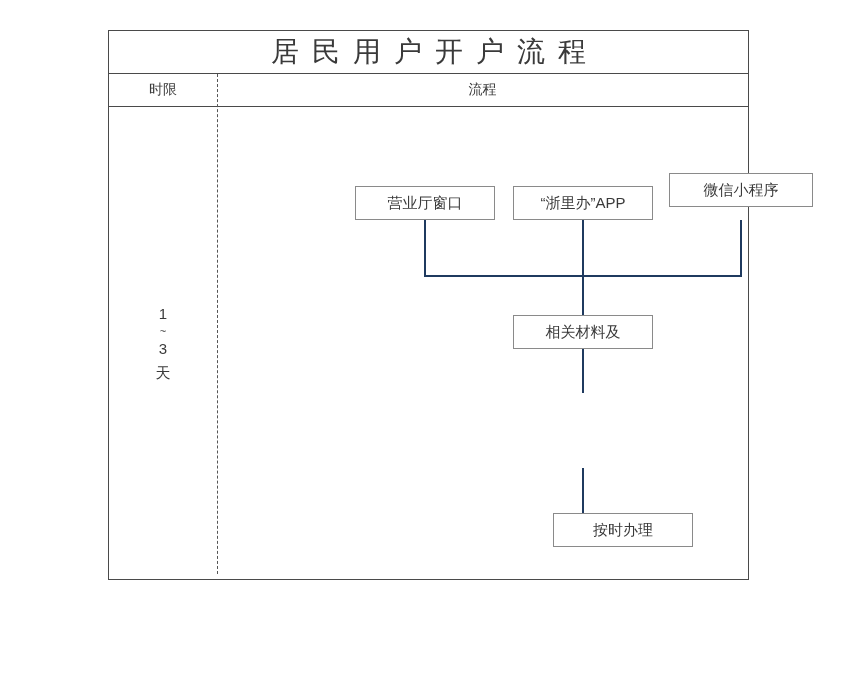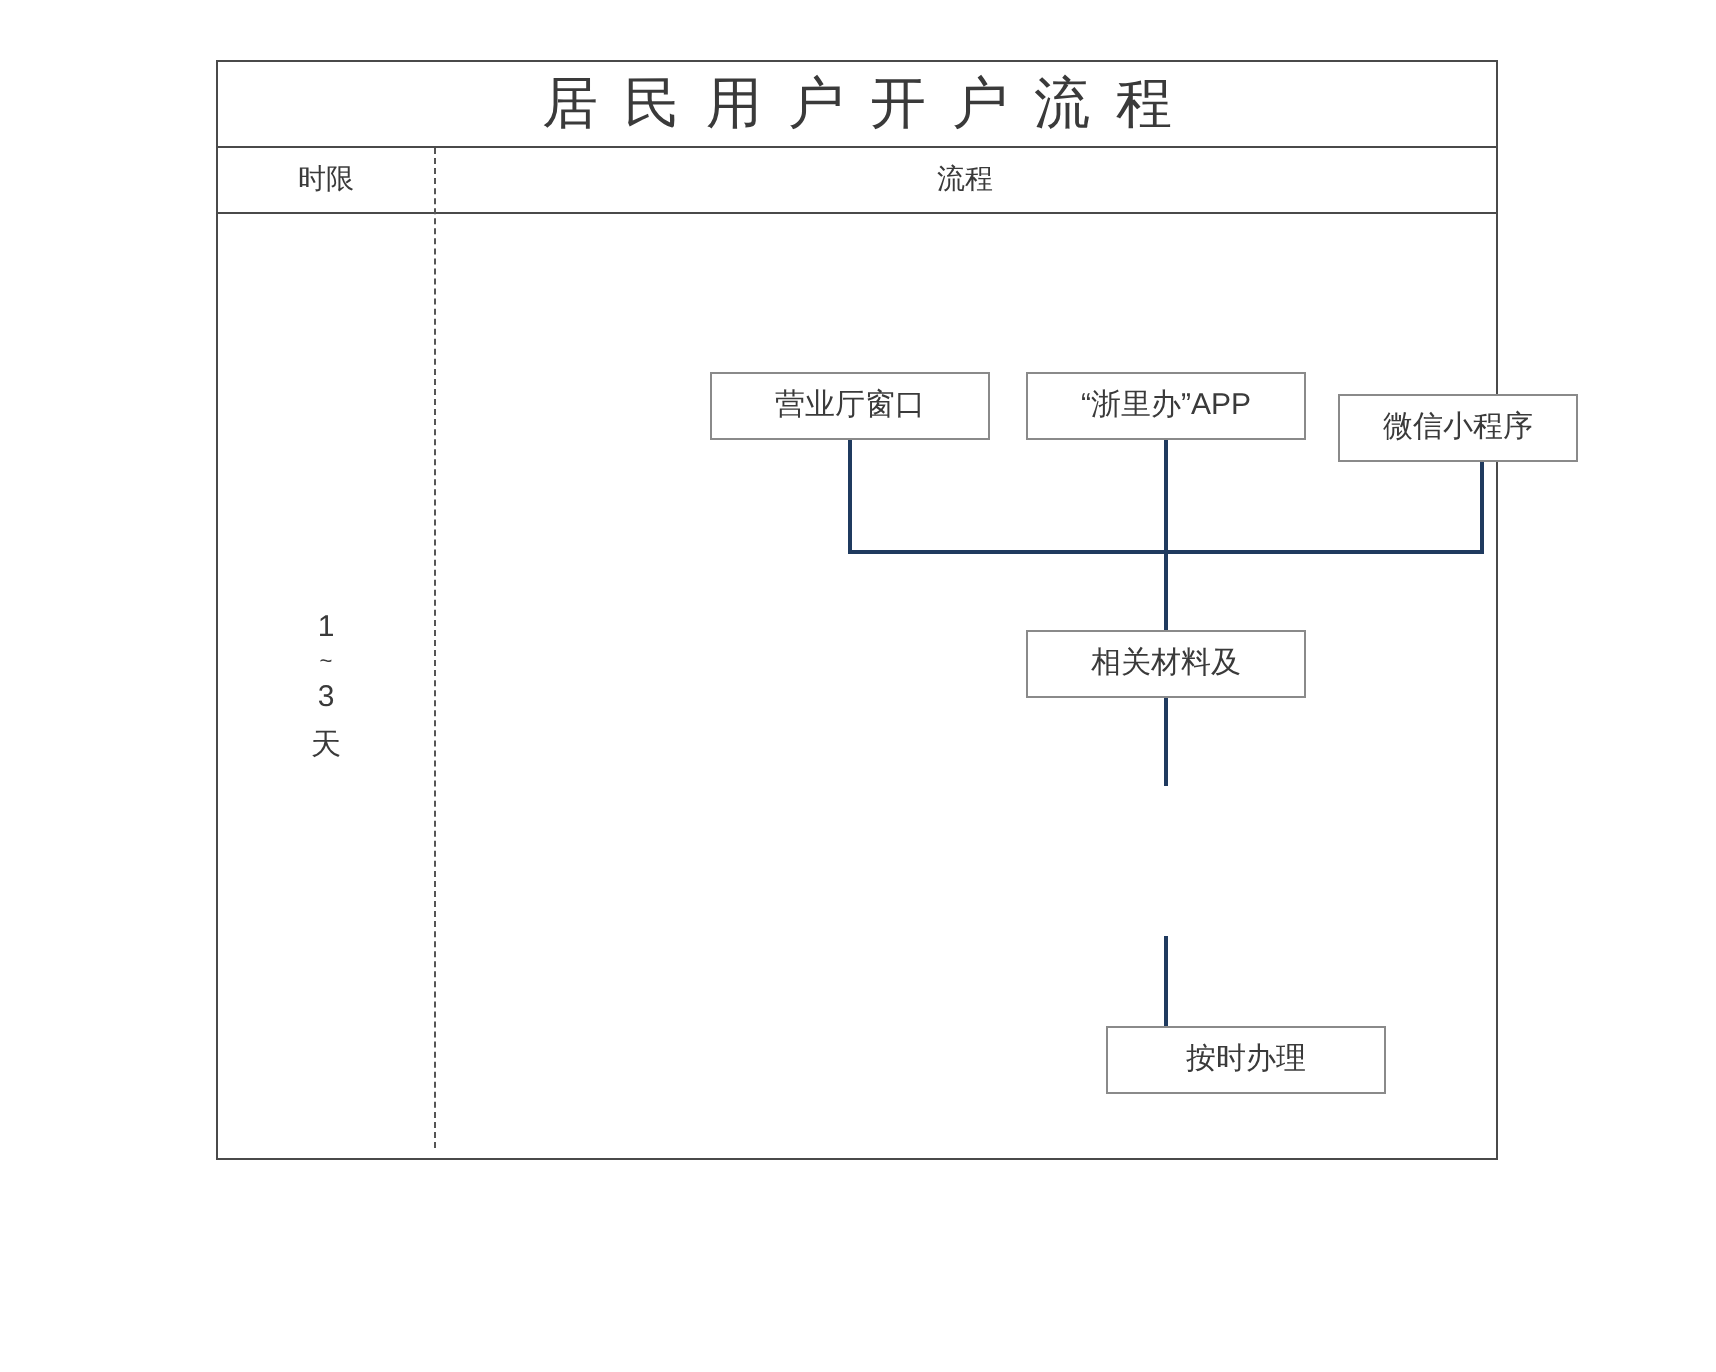--- a/index.html
+++ b/index.html
@@ -142,21 +142,21 @@
     flex-direction: column;
     font-size: 15px;
     color: #3a3a3a;
     z-index: 2;
     line-height: 1.75;
   }
 
   
   .node-hall     { left: 138px; top: 79px;  width: 140px; height: 34px; }
   .node-app      { left: 296px; top: 79px;  width: 140px; height: 34px; }
-  .node-wechat   { left: 452px; top: 90px;  width: 120px; height: 34px; }
+  .node-wechat   { left: 452px; top: 66px;  width: 144px; height: 34px; }
 
   .node-accept   { left: 296px; top: 208px; width: 140px; height: 34px; }
   .node-material { left: 296px; top: 286px; width: 140px; height: 75px; }
   .node-process   { left: 296px; top: 406px; width: 140px; height: 34px; margin-left: 40px; }
 
   .line-1 { letter-spacing: 5px; text-indent: 5px; }
   .line-2 { letter-spacing: 0px; }
 
   
   .conn {

